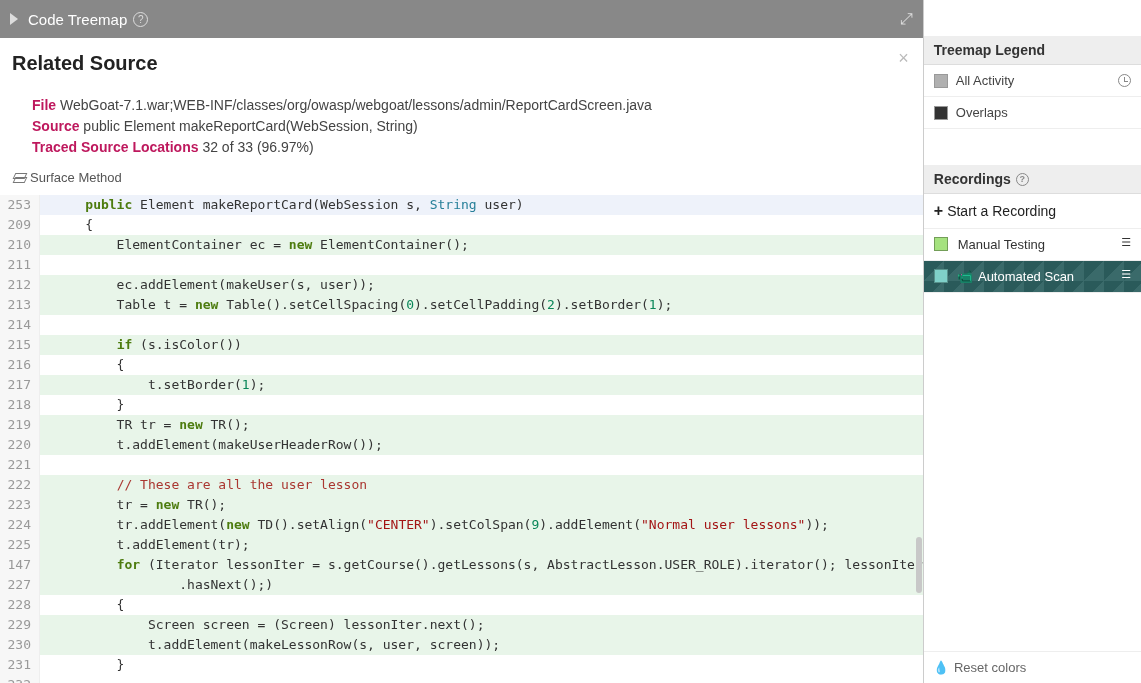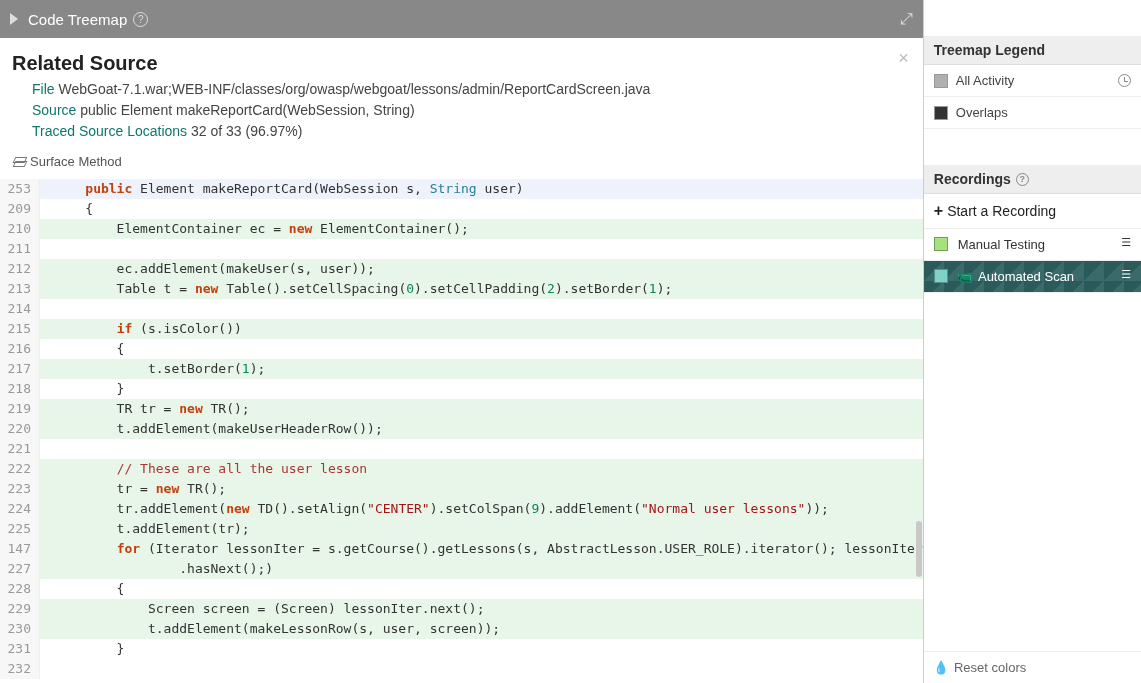--- a/index.html
+++ b/index.html
@@ -6,35 +6,35 @@
 body { font-family: "Segoe UI", Arial, sans-serif; font-size: 13px; color: #333; background: #fff; width: 1141px; height: 683px; overflow: hidden; display: flex; }
 .main-panel { flex: 1; display: flex; flex-direction: column; height: 100%; border-right: 1px solid #ccc; }
 .titlebar { background: #888; color: #fff; height: 38px; display: flex; align-items: center; padding: 0 10px; }
 .titlebar .play { width: 0; height: 0; border-left: 8px solid #ddd; border-top: 6px solid transparent; border-bottom: 6px solid transparent; margin-right: 10px; }
 .titlebar .title { font-size: 15px; font-weight: 400; }
 .titlebar .help { width: 15px; height: 15px; border: 1.5px solid #ddd; border-radius: 50%; display: inline-flex; align-items: center; justify-content: center; font-size: 10px; margin-left: 6px; color: #ddd; }
 .titlebar .spacer { flex: 1; }
 .titlebar .expand { font-size: 16px; color: #ddd; cursor: pointer; }
 .header-block { padding: 14px 12px 10px 12px; position: relative; }
 .header-block .close { position: absolute; right: 14px; top: 10px; font-size: 18px; color: #bbb; cursor: pointer; }
-.header-block h2 { font-size: 20px; font-weight: 700; color: #222; margin-bottom: 4px; }
+.header-block h2 { font-size: 20px; font-weight: 700; color: #222; margin-bottom: 20px; }
 .meta-line { font-size: 14px; line-height: 1.5; color: #444; }
-.meta-line b { font-weight: 400; color: #0f766e; padding-left: 20px; }
+.meta-line b { font-weight: 700; color: #be185d; padding-left: 20px; }
 .surface { margin-top: 12px; font-size: 13px; color: #555; display: flex; align-items: center; gap: 4px; }
 .surface .layers { display: inline-block; position: relative; width: 14px; height: 12px; }
 .surface .layers::before, .surface .layers::after { content: ''; position: absolute; left: 2px; width: 10px; height: 4px; border: 1px solid #777; transform: skewX(-25deg); }
 .surface .layers::before { top: 1px; }
 .surface .layers::after { top: 5px; }
 .code-area { flex: 1; overflow-y: auto; font-family: Consolas, monospace; font-size: 13px; position: relative; }
 .code-line { display: flex; min-height: 20px; line-height: 20px; }
 .code-line.hl-blue { background: #eef2fa; }
 .code-line.hl-green { background: #e8f5e9; }
 .line-num { width: 40px; text-align: right; padding-right: 8px; color: #999; background: #f7f7f7; border-right: 1px solid #eee; user-select: none; flex-shrink: 0; }
 .code-text { padding-left: 14px; white-space: pre; }
-.kw { color: #c2410c; font-weight: bold; }
+.kw { color: #4d7c0f; font-weight: bold; }
 .type { color: #267f99; }
 .num-lit { color: #098658; }
 .str { color: #a31515; }
 .cmt { color: #aa3731; }
 .scroll-ind { position: absolute; right: 1px; top: 342px; width: 6px; height: 56px; background: #c8c8c8; border-radius: 3px; }
 .right-panel { width: 236px; display: flex; flex-direction: column; background: #fff; height: 100%; }
 .section-header { background: #eee; padding: 6px 10px; font-weight: 700; font-size: 14px; border-bottom: 1px solid #ddd; display: flex; align-items: center; margin-top: 36px; }
 .section-header .sm-help { width: 13px; height: 13px; border: 1.3px solid #888; border-radius: 50%; display: inline-flex; align-items: center; justify-content: center; font-size: 9px; color: #888; margin-left: 5px; }
 .legend-item { display: flex; align-items: center; padding: 8px 10px; border-bottom: 1px solid #eee; font-size: 13px; color: #444; }
 .legend-item .sw { width: 14px; height: 14px; border: 1px solid #999; margin-right: 8px; flex-shrink: 0; }

